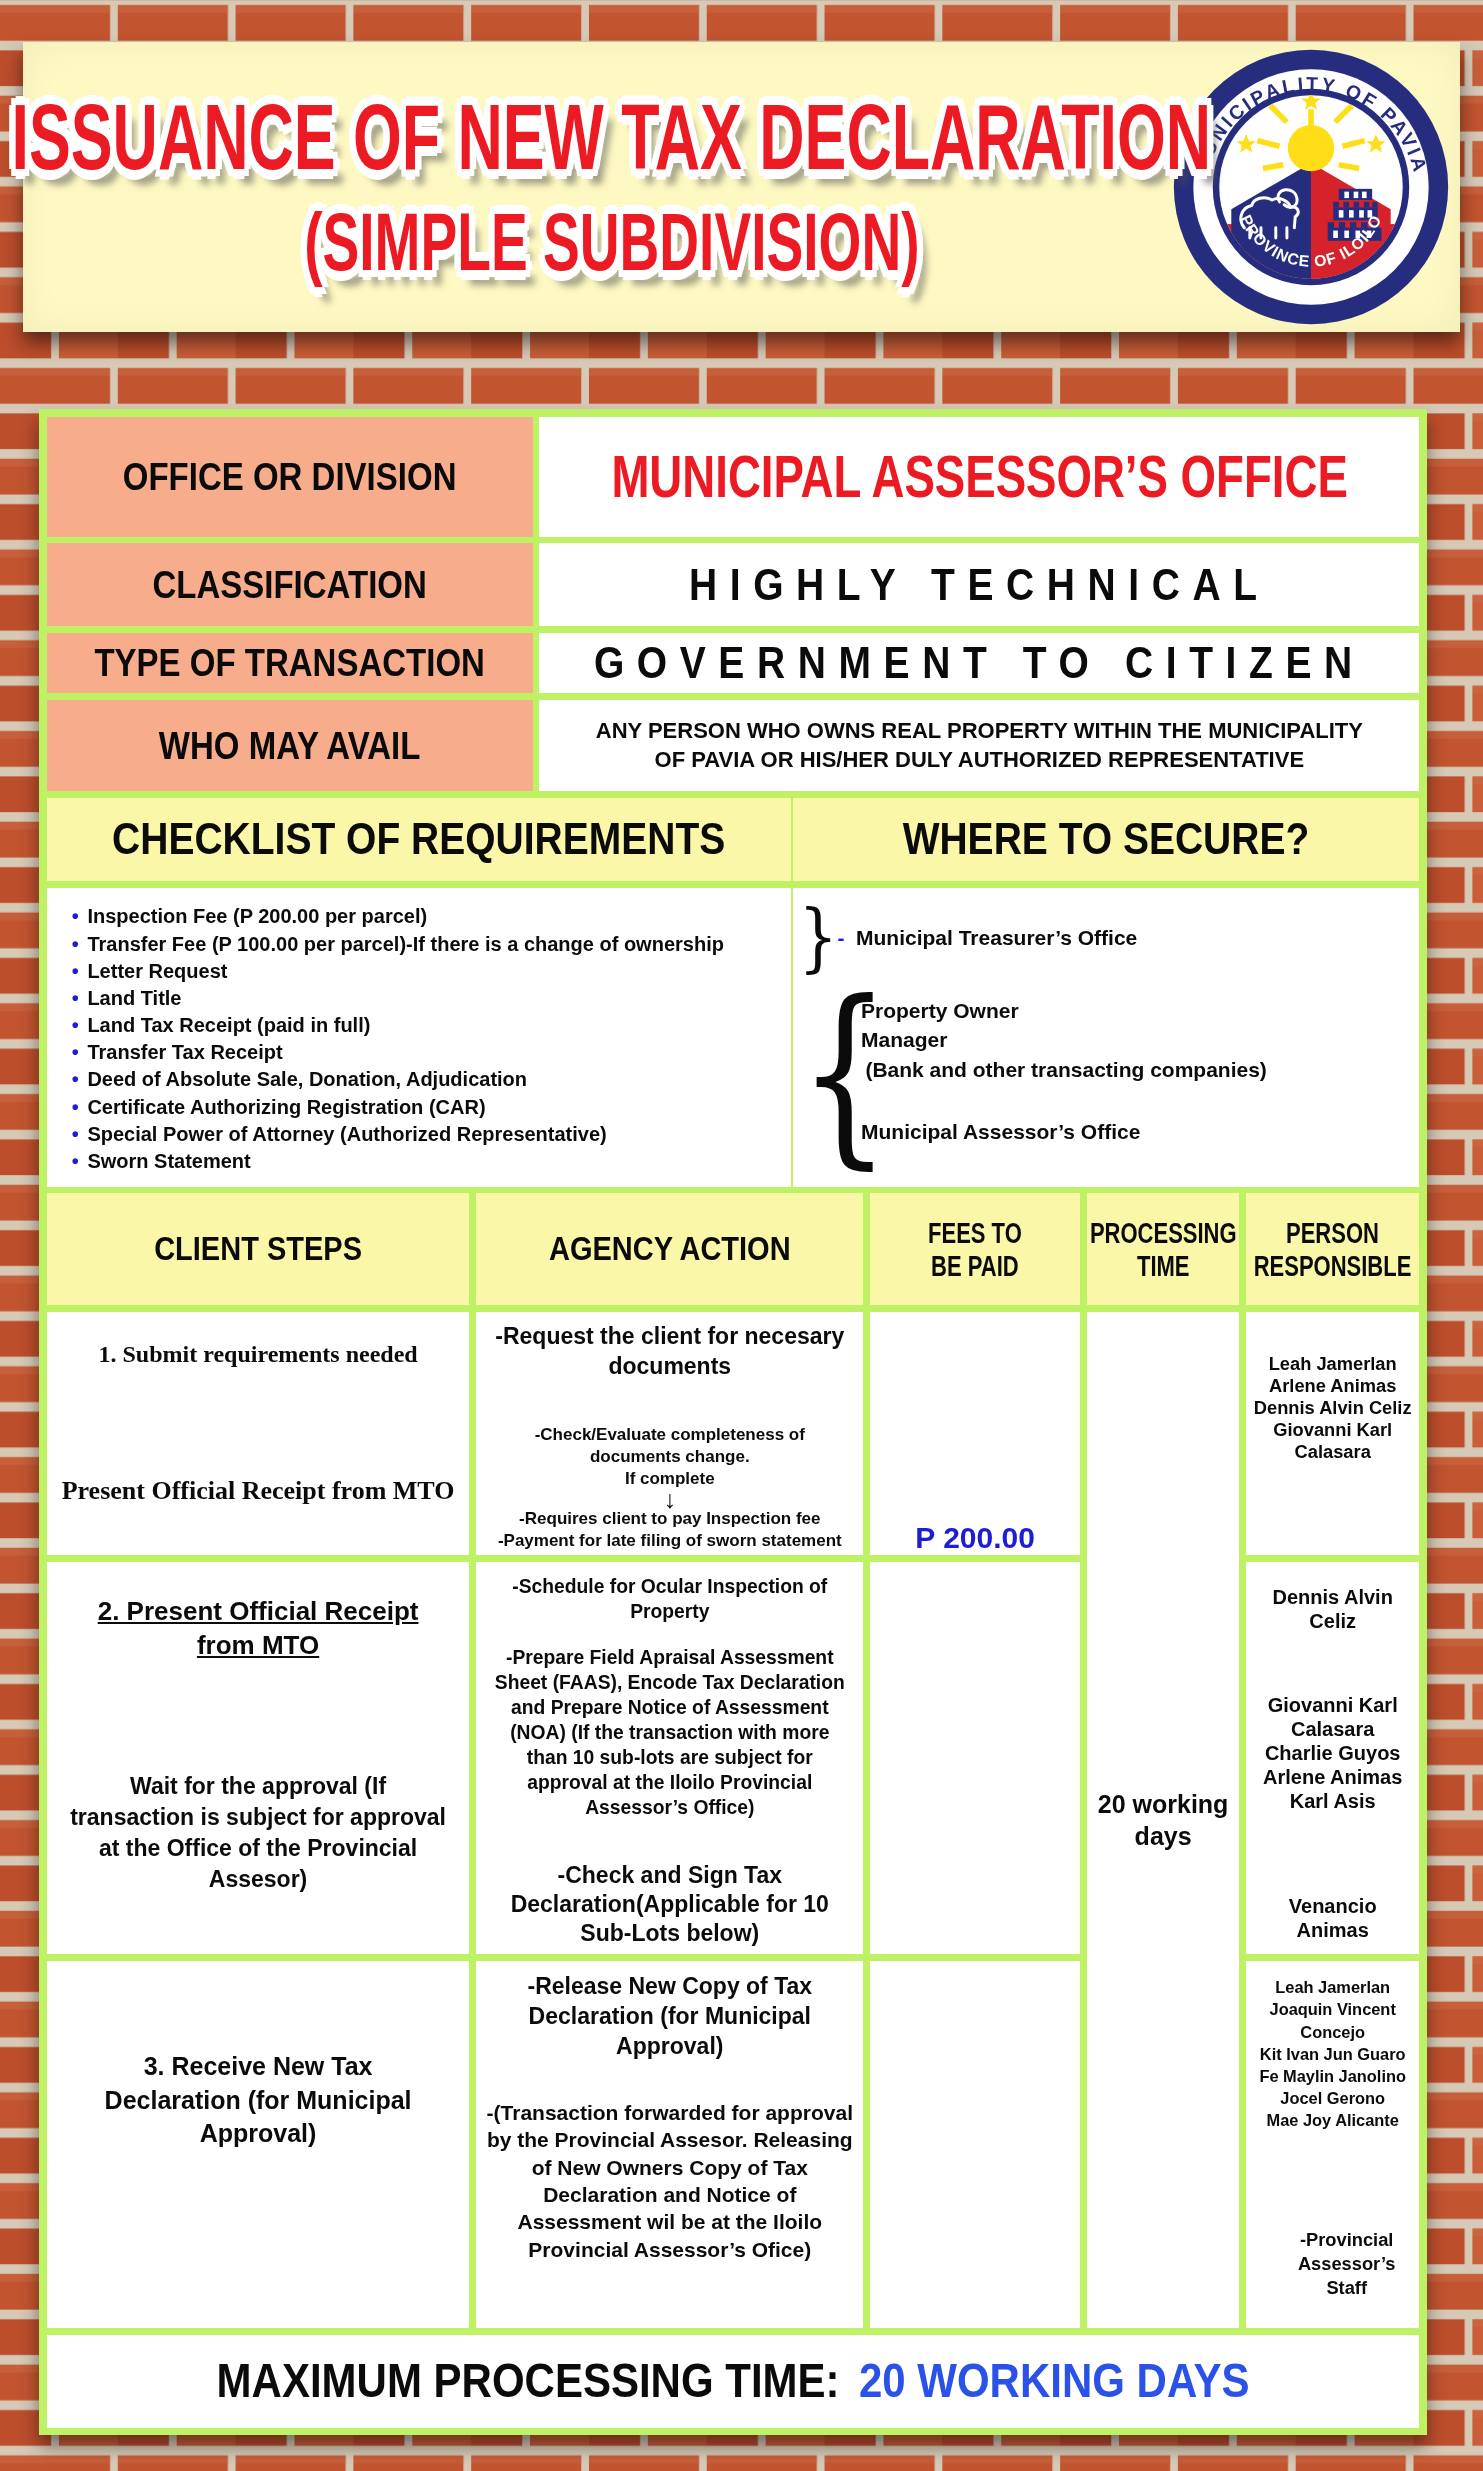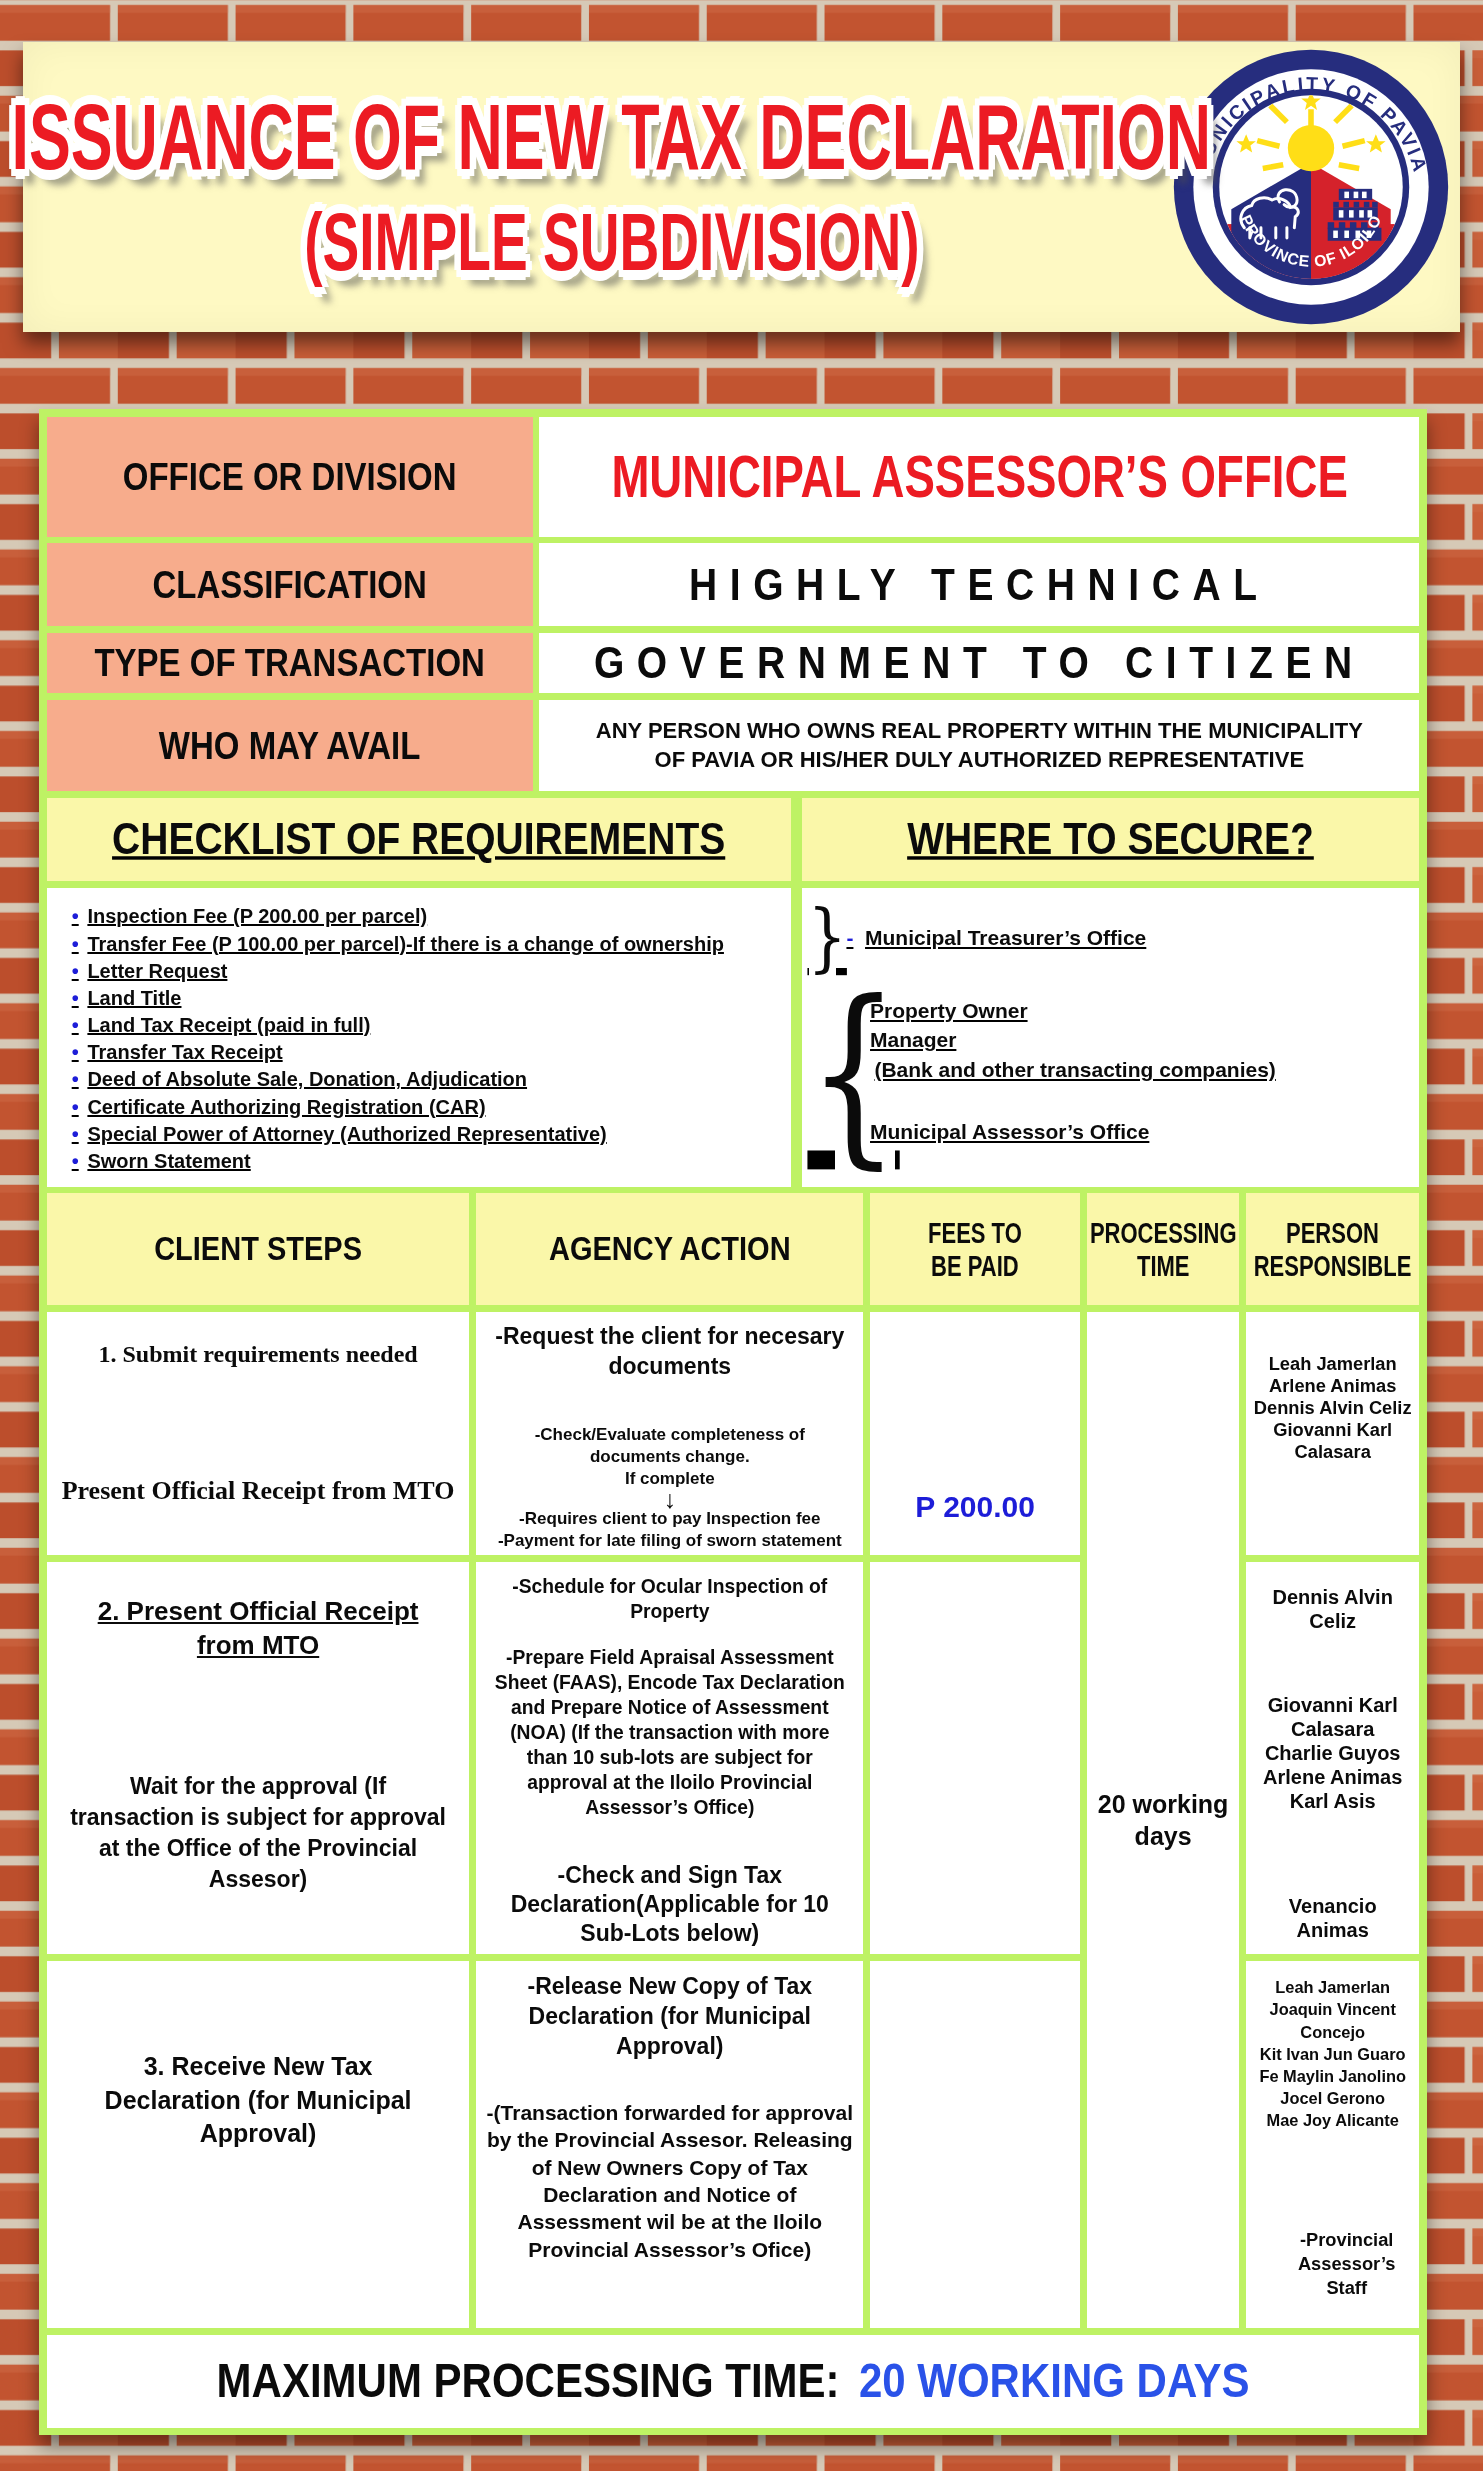--- a/index.html
+++ b/index.html
@@ -27,21 +27,21 @@
   .title-2{font-size:58px;transform:scale(.95,1.4);}
   .logo-wrap{width:299px;display:flex;align-items:center;justify-content:center;}
 
   
   .chart{
     position:absolute;left:39px;top:409px;width:1388px;z-index:2;box-sizing:border-box;
     background:#bef264;padding:7.7px;display:flex;flex-direction:column;gap:6.8px;
     box-shadow:0 11.6px 17.4px rgba(0,0,0,.45);
   }
   .grid2{display:grid;grid-template-columns:35.4% 1fr;gap:6.8px;}
-  .grid2b{display:grid;grid-template-columns:54.2% 1fr;gap:11px;text-decoration:underline;}
+  .grid2b{display:grid;grid-template-columns:54.2% 1fr;gap:2px;}
   .grid5{display:grid;grid-template-columns:30.8% 28.2% 15.3% 11.1% 1fr;gap:6.8px;}
   .h-a1{height:120px}.h-a2{height:83px}.h-a3{height:60px}.h-a4{height:91px}
   .h-b{height:83px}.h-c{height:299px}.h-d{height:112px}.h-f{height:93px}
   .body5{grid-template-rows:243px 392px 367px;}
 
   .cell{background:#fff;display:flex;flex-direction:column;align-items:center;justify-content:center;
         text-align:center;color:#0b0b0b;overflow:hidden;box-sizing:border-box;}
   .salmon{background:#F7AC8C;}
   .yellow{background:#FAF7A9;}
   .cond{display:inline-block;transform:scaleY(1.15);transform-origin:center;}
@@ -75,21 +75,21 @@
 
   
   .e-cell{font-weight:bold;}
   .c-step1{justify-content:flex-start;padding-top:27px;font-family:Liberation Serif, serif;}
   .step1-title{font-size:24px;line-height:1.3;}
   .step1-note{font-size:26px;line-height:1.3;margin-top:104px;}
   .c-act1{justify-content:flex-start;padding:9.7px 13.5px 0;}
   .act1-main{font-size:23px;line-height:1.3;}
   .act1-sub{margin-top:42px;font-size:17px;line-height:1.3;}
   .arrow{font-size:25px;line-height:.8;margin:-1px 0;}
-  .c-fee{justify-content:center;padding-top:147px;font-size:30px;color:#1D1DD8;}
+  .c-fee{justify-content:flex-end;padding-top:147px;font-size:30px;color:#1D1DD8;}
   .c-pers1{justify-content:flex-start;padding:41px 7.7px 0;font-size:18.3px;line-height:1.2;}
   .c-step2{justify-content:flex-start;padding:33px 19.3px 0;}
   .step2-title{font-size:26px;line-height:1.3;text-decoration:underline;}
   .step2-note{font-size:23px;line-height:1.35;margin-top:108px;}
   .c-act2{justify-content:flex-start;padding:11.6px 11.6px 0;font-size:19.3px;line-height:1.3;}
   .act2-b{margin-top:21px;}
   .act2-c{margin-top:41px;font-size:23px;line-height:1.25;}
   .c-time{font-size:25px;line-height:1.3;}
   .c-pers2{justify-content:flex-start;padding:23px 15.4px 0;font-size:20px;line-height:1.2;}
   .pers2-b{margin-top:60px;}

